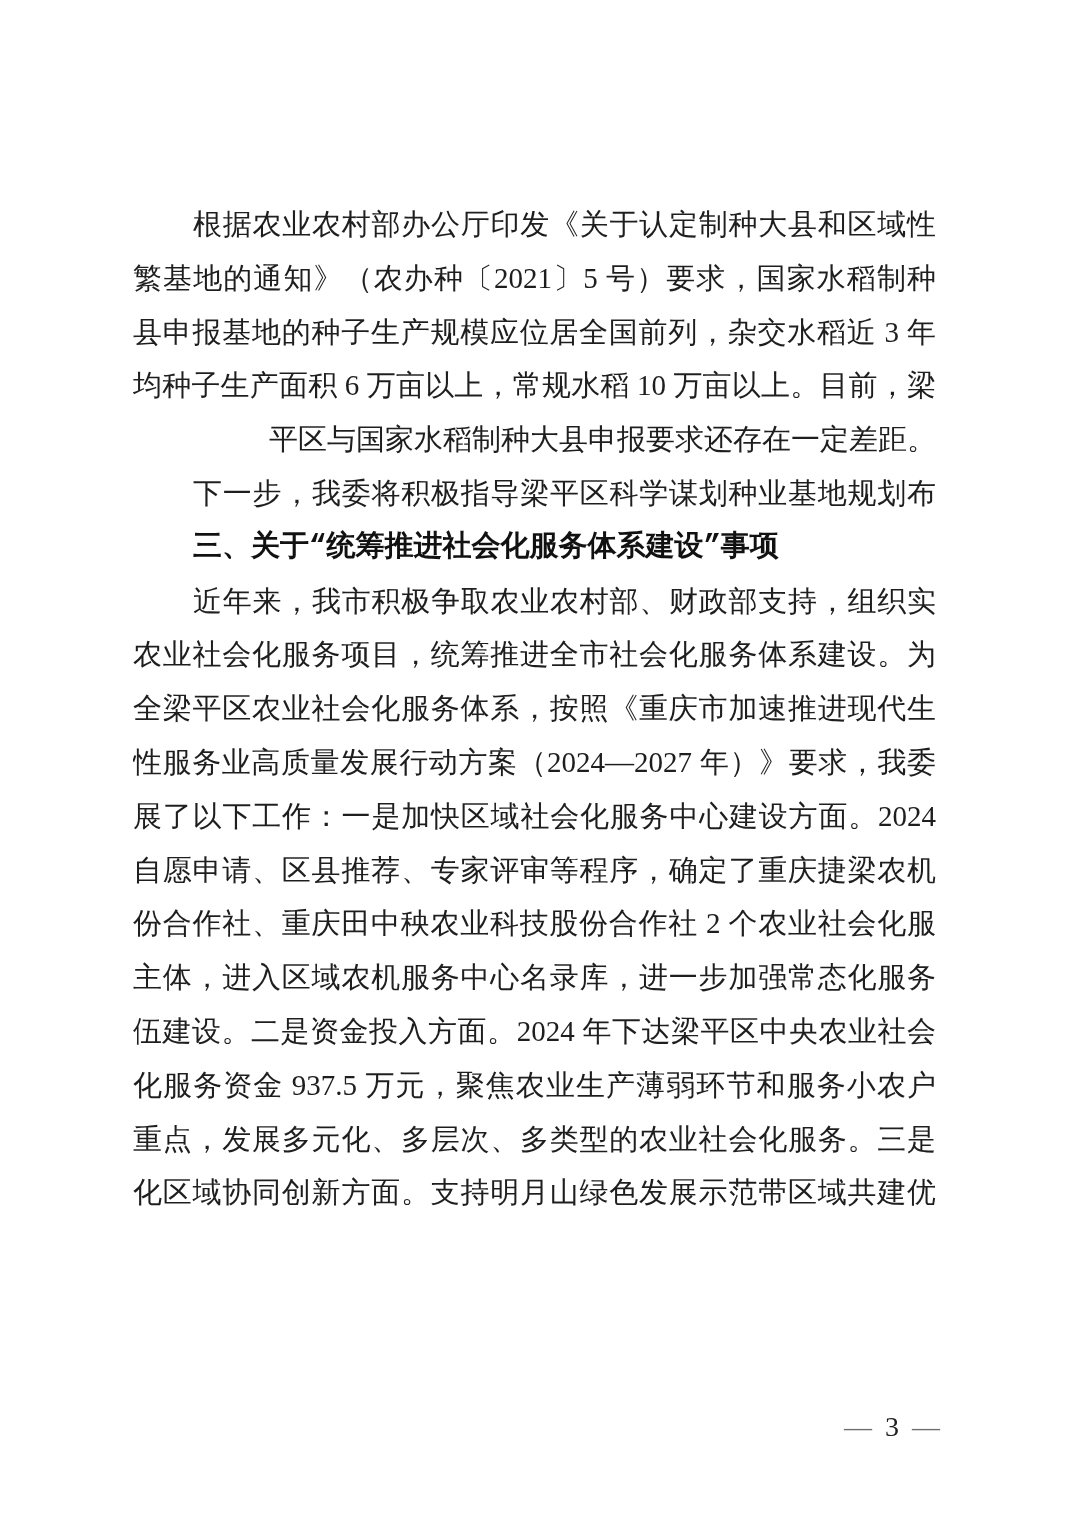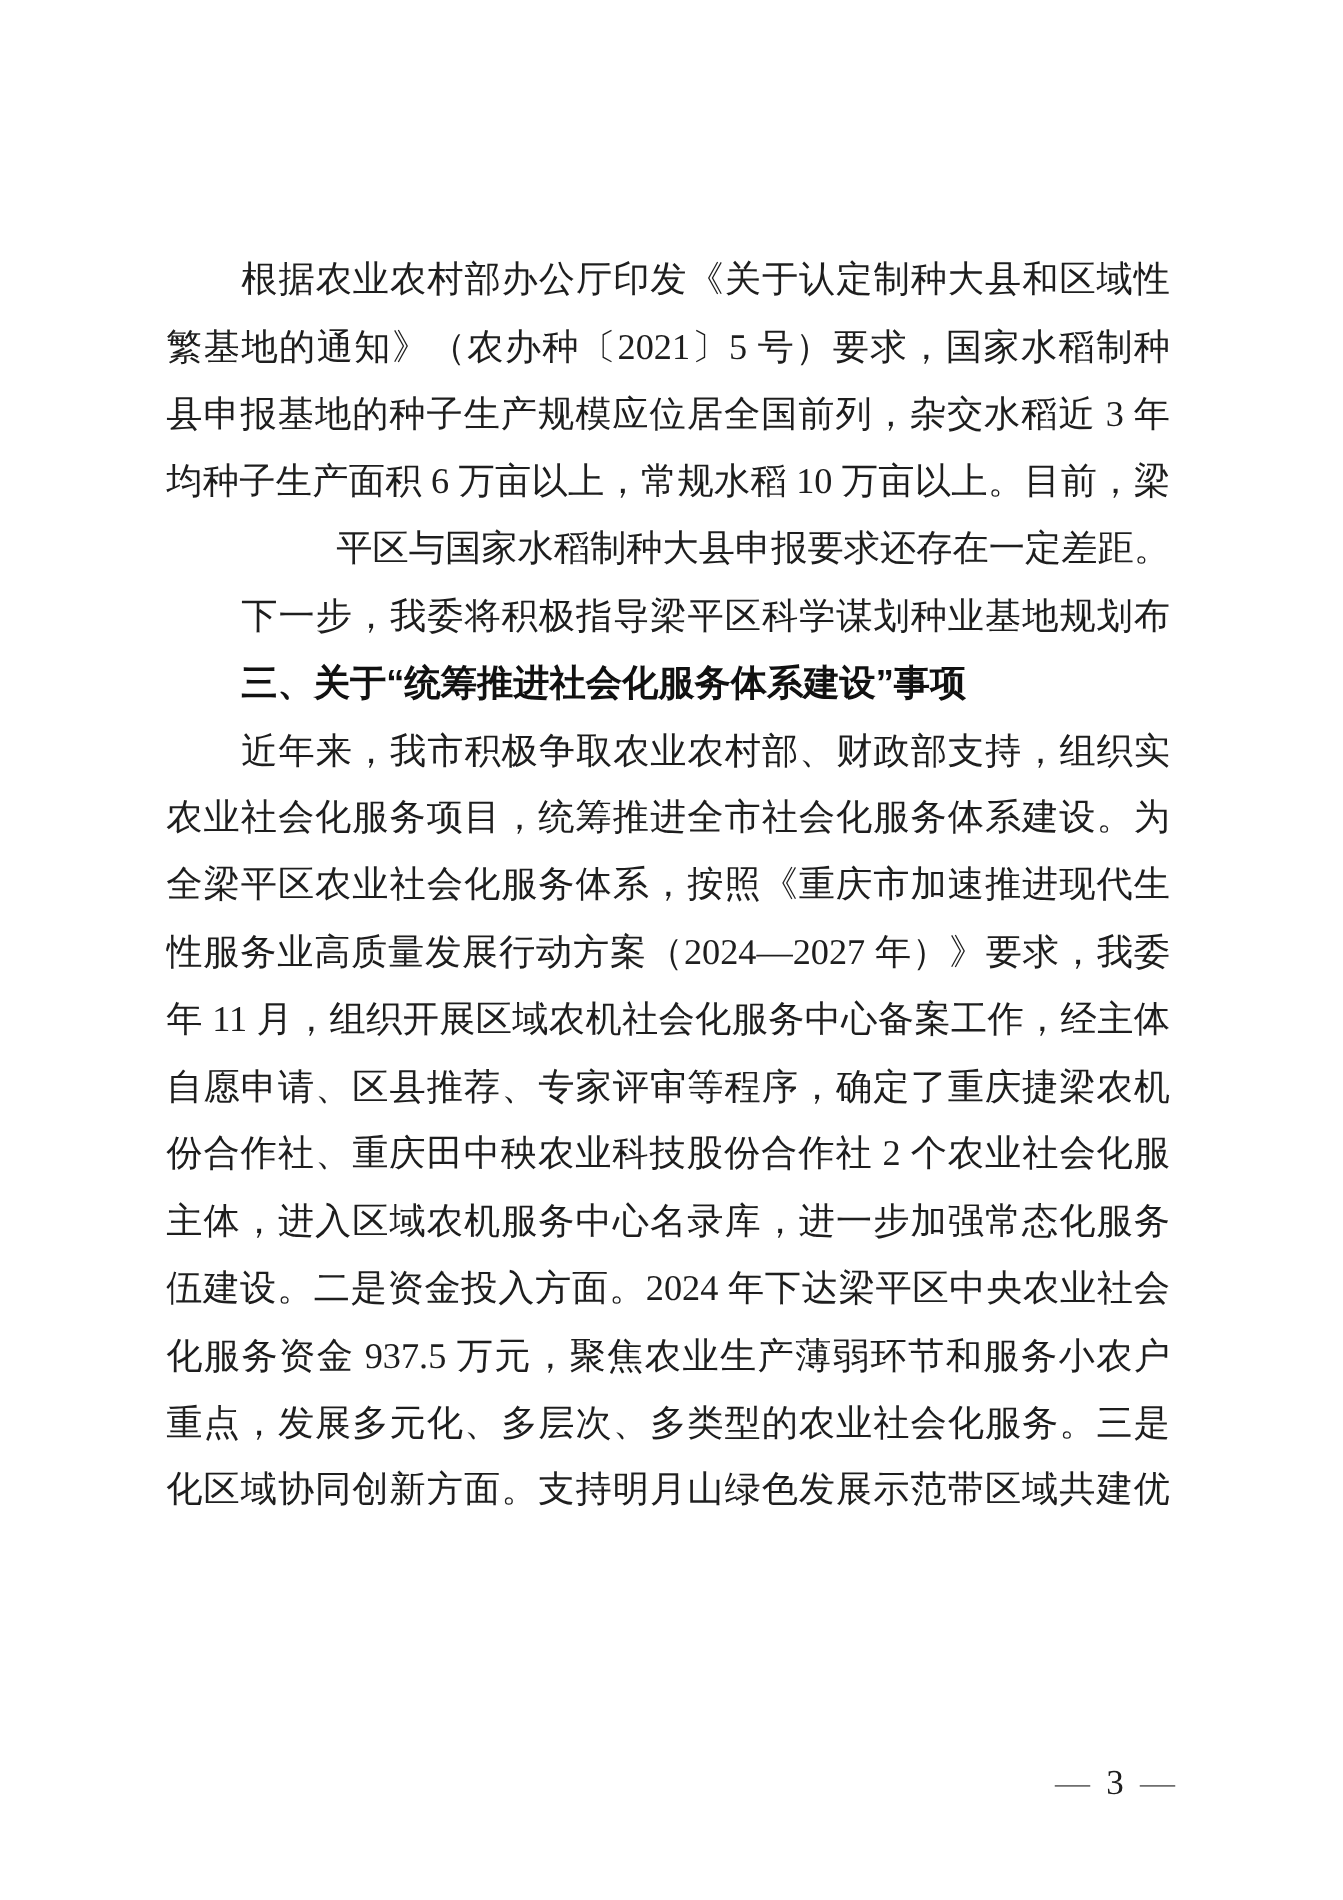--- a/index.html
+++ b/index.html
@@ -33,21 +33,21 @@
   .line.fill {
     white-space: normal;
     text-align: justify;
     text-align-last: justify;
     text-justify: inter-character;
   }
   .line.indent {
     padding-left: 60px;
   }
   .line.heading {
-    font-family: Liberation Sans, sans-serif;
+    font-family: Liberation Mono, monospace;
     font-weight: bold;
     color: #111111;
     text-align: left;
     text-align-last: auto;
   }
   .footer {
     position: absolute;
     top: 1408px;
     right: 134px;
     display: flex;
@@ -74,21 +74,21 @@
       <div class="line fill">繁基地的通知》（农办种〔2021〕5 号）要求，国家水稻制种大</div>
       <div class="line fill">县申报基地的种子生产规模应位居全国前列，杂交水稻近 3 年年</div>
       <div class="line fill">均种子生产面积 6 万亩以上，常规水稻 10 万亩以上。目前，梁</div>
       <div class="line">平区与国家水稻制种大县申报要求还存在一定差距。</div>
       <div class="line fill indent">下一步，我委将积极指导梁平区科学谋划种业基地规划布</div>
       <div class="line indent heading">三、关于“统筹推进社会化服务体系建设”事项</div>
       <div class="line fill indent">近年来，我市积极争取农业农村部、财政部支持，组织实施</div>
       <div class="line fill">农业社会化服务项目，统筹推进全市社会化服务体系建设。为健</div>
       <div class="line fill">全梁平区农业社会化服务体系，按照《重庆市加速推进现代生产</div>
       <div class="line fill">性服务业高质量发展行动方案（2024—2027 年）》要求，我委开</div>
-      <div class="line fill">年 11 月，组织开展区域农机社会化服务中心备案工作，经主体</div>
+      <div class="line fill">展了以下工作：一是加快区域社会化服务中心建设方面。2024</div>
       <div class="line fill">自愿申请、区县推荐、专家评审等程序，确定了重庆捷梁农机股</div>
       <div class="line fill">份合作社、重庆田中秧农业科技股份合作社 2 个农业社会化服务</div>
       <div class="line fill">主体，进入区域农机服务中心名录库，进一步加强常态化服务队</div>
       <div class="line fill">伍建设。二是资金投入方面。2024 年下达梁平区中央农业社会</div>
       <div class="line fill">化服务资金 937.5 万元，聚焦农业生产薄弱环节和服务小农户为</div>
       <div class="line fill">重点，发展多元化、多层次、多类型的农业社会化服务。三是深</div>
       <div class="line fill">化区域协同创新方面。支持明月山绿色发展示范带区域共建优质</div>
     </div>
 
   <div class="footer">

